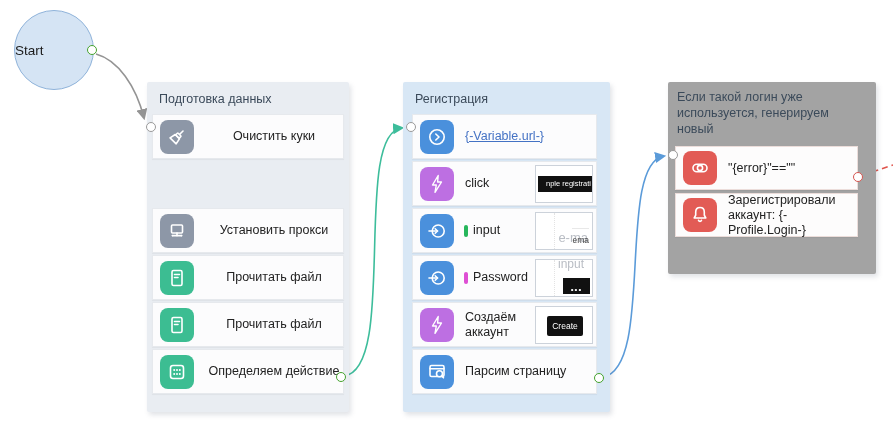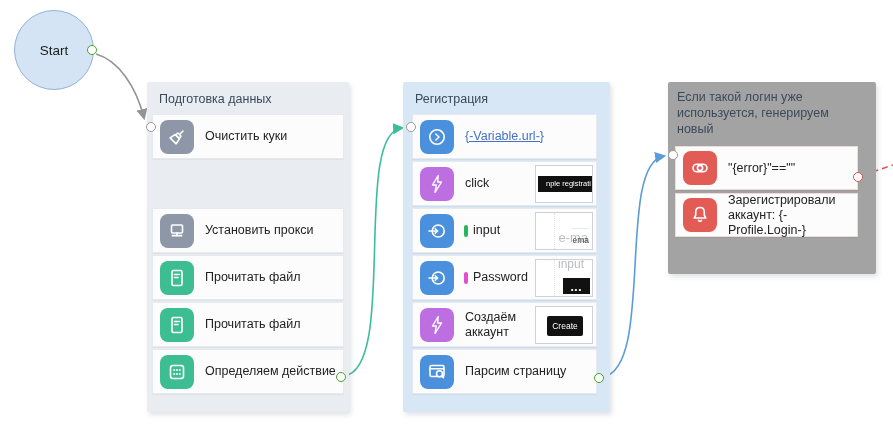--- a/index.html
+++ b/index.html
@@ -5,31 +5,31 @@
   * { margin:0; padding:0; box-sizing:border-box; }
   html,body { background:#fff; }
   body { font-family:"Liberation Sans","DejaVu Sans",sans-serif; }
   .canvas { position:relative; width:893px; height:432px; background:#fff; overflow:hidden; }
 
   
   .wires { position:absolute; left:0; top:0; width:893px; height:432px; pointer-events:none; }
 
   
   .start-node { position:absolute; left:14px; top:10px; width:80px; height:80px; border-radius:50%;
-    background:#d5e4f4; border:1.5px solid #8fb3da; display:flex; align-items:center; justify-content:center;
+    background:#d5e4f4; border:1.5px solid #8fb3da; display:flex; align-items:center; 
     font-size:13.5px; color:#1c1c1c; cursor:pointer; }
 
   
   .port { position:absolute; width:10px; height:10px; border-radius:50%; background:#fff; border:1.6px solid #9a9a9a; }
   .port.green { border-color:#44a22d; }
   .port.red   { border-color:#d65550; }
 
   
   .group { position:absolute; border-radius:2px; box-shadow:2px 3px 5px rgba(90,100,120,.18); }
-  .g1 { left:147px; top:82px; width:202px; height:330px; background:#e9edf2; }
+  .g1 { left:147px; top:82px; width:202px; height:330px; background:#e9edf2;text-align:center; }
   .g2 { left:403px; top:82px; width:207px; height:330px; background:#d8e7f5; }
   .g3 { left:668px; top:82px; width:208px; height:192px; background:#a3a3a3; }
   .group-title { position:absolute; left:12px; top:9px; font-size:12.5px; color:#3b4a5a; line-height:16px; }
   .g3 .group-title { left:9px; top:7px; width:190px; }
 
   
   .row { position:absolute; height:45px; background:#fcfcfd; border:1px solid #e6e9ed;
     display:flex; align-items:center; cursor:pointer; box-shadow:0 1px 1px rgba(0,0,0,.04); }
   .g1 .row { left:5px; width:192px; }
   .g2 .row { left:9px; width:185px; }

